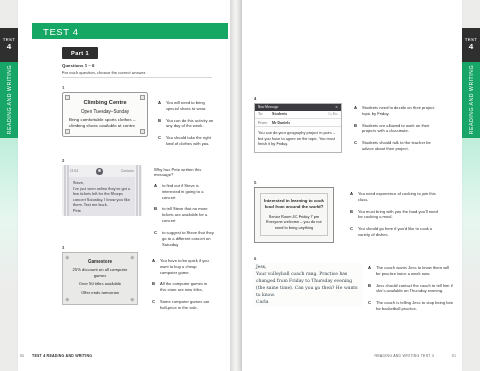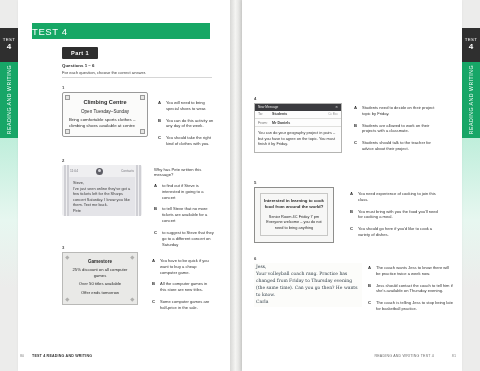--- a/index.html
+++ b/index.html
@@ -36,24 +36,24 @@
   }
 
   
   .page{position:absolute;top:0;background:#ffffff;height:371px;}
   .page.left{left:18px;width:212px;box-shadow:1px 0 3px rgba(0,0,0,.10);}
   .page.right{left:242px;width:220px;box-shadow:-1px 0 3px rgba(0,0,0,.10);}
   .gutter{position:absolute;left:230px;top:0;width:12px;height:371px;
           background:linear-gradient(90deg,#d8d8d6,#f4f4f2 45%,#d8d8d6);}
 
   .banner{
-    position:absolute;left:14px;top:23px;width:178px;height:16px;
+    position:absolute;left:14px;top:23px;width:196px;height:16px;
     background:#16a765;color:#ffffff;
     font-size:9.5px;letter-spacing:.6px;
-    display:flex;align-items:center;padding-left:0;box-sizing:border-box;
+    display:flex;align-items:center;padding-left:11px;box-sizing:border-box;
   }
   .partbox{
     position:absolute;left:44px;top:47px;
     background:#2f2f2f;color:#fff;font-size:5.6px;font-weight:bold;
     letter-spacing:.4px;padding:3px 9px;border-radius:1px;
   }
   .qhead{position:absolute;left:44px;top:63px;font-size:4.4px;font-weight:bold;}
   .qsub{position:absolute;left:44px;top:69.5px;font-size:4.1px;color:#3c3c3c;}
   .rule{position:absolute;left:44px;top:77px;width:150px;height:.5px;background:#d6d6d6;}
 

